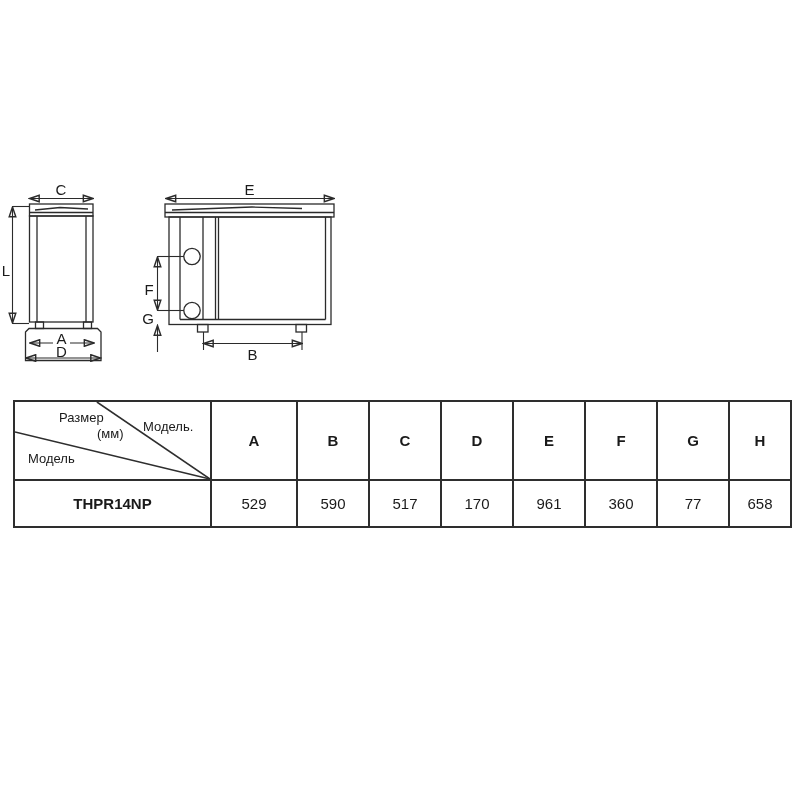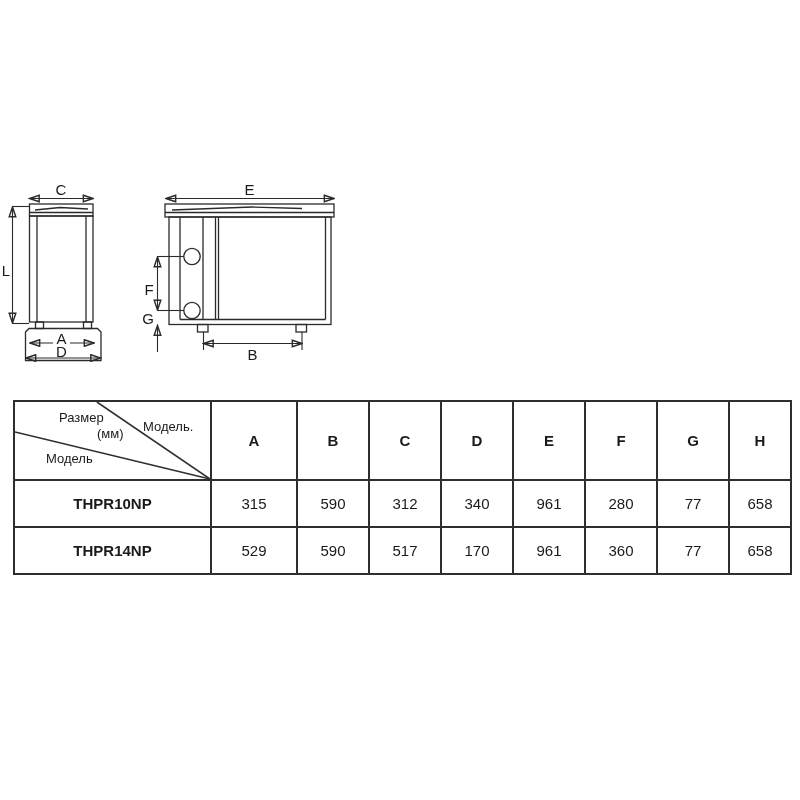--- a/index.html
+++ b/index.html
@@ -29,21 +29,21 @@
   tr.body-row{height:47px;}
   table.dim-table th{font-weight:bold;font-size:15px;}
   td.model-cell{text-align:left;padding-left:11px;font-weight:bold;font-size:14px;}
   td.corner-cell{position:relative;padding:0;}
   .corner-cell .diag{position:absolute;left:0;top:0;width:100%;height:100%;}
   .corner-cell .diag line{stroke:#2e2e2e;stroke-width:1.6;vector-effect:non-scaling-stroke;}
   .corner-cell span{position:absolute;font-size:13px;line-height:14px;white-space:nowrap;}
   .lbl-size1{left:44px;top:9px;}
   .lbl-size2{left:50px;top:25px;margin-left:32px;}
   .lbl-designation{left:128px;top:18px;}
-  .lbl-model{left:31px;top:50px;font-size:14px;}
+  .lbl-model{left:13px;top:50px;font-size:14px;}
 </style>
 </head>
 <body>
 
 <div class="page">
 
   <svg class="drawings" width="360" height="195" viewBox="0 175 360 195">
     <defs>
       <marker id="ar" viewBox="0 0 10 8" refX="9.4" refY="4" markerWidth="11" markerHeight="8" orient="auto-start-reverse">
         <path d="M0.6,1 L9.4,4 L0.6,7 Z" fill="#2b2b2b" stroke="none"></path>
@@ -149,31 +149,20 @@
         <th>A</th>
         <th>B</th>
         <th>C</th>
         <th>D</th>
         <th>E</th>
         <th>F</th>
         <th>G</th>
         <th>H</th>
       </tr>
       <tr class="body-row">
-        <td class="model-cell">THPR10NP</td>
-        <td>315</td>
-        <td>590</td>
-        <td>312</td>
-        <td>340</td>
-        <td>961</td>
-        <td>280</td>
-        <td>77</td>
-        <td>658</td>
-      </tr>
-      <tr class="body-row">
         <td class="model-cell">THPR14NP</td>
         <td>529</td>
         <td>590</td>
         <td>517</td>
         <td>170</td>
         <td>961</td>
         <td>360</td>
         <td>77</td>
         <td>658</td>
       </tr>

